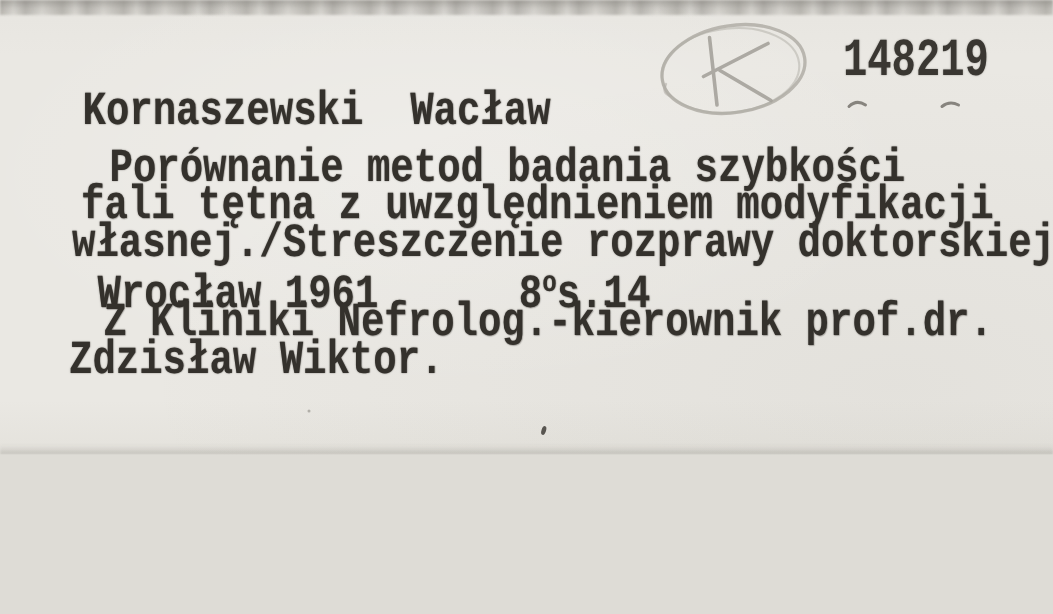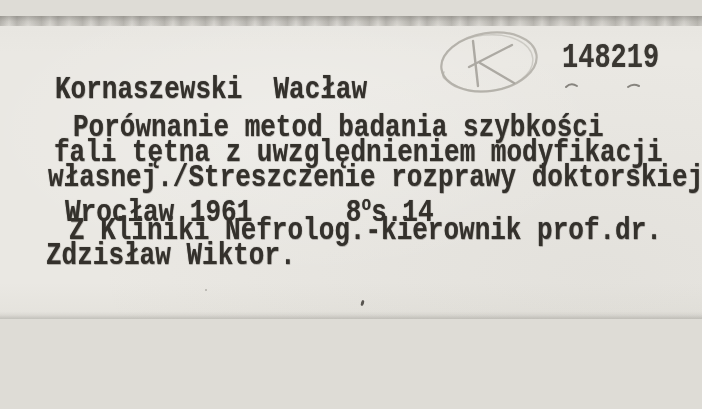--- a/index.html
+++ b/index.html
@@ -5,21 +5,21 @@
   html, body {
     margin: 0;
     padding: 0;
     width: 702px;
     height: 409px;
     overflow: hidden;
     background: #dedcd6;
   }
   .card {
     position: absolute;
-    left: 0; top: 16px;
+    left: 0; top: 0;
     width: 702px;
     height: 303px;
     background:
       radial-gradient(ellipse at 42% 38%, rgba(255,255,255,0.22) 0%, rgba(255,255,255,0) 55%),
       radial-gradient(ellipse at 85% 85%, rgba(120,118,110,0.06) 0%, rgba(0,0,0,0) 60%),
       linear-gradient(180deg, #e7e5e0 0%, #eae8e3 12%, #eae8e3 88%, #e4e2dc 100%);
     overflow: hidden;
   }
   
   .scan-edge-top {

